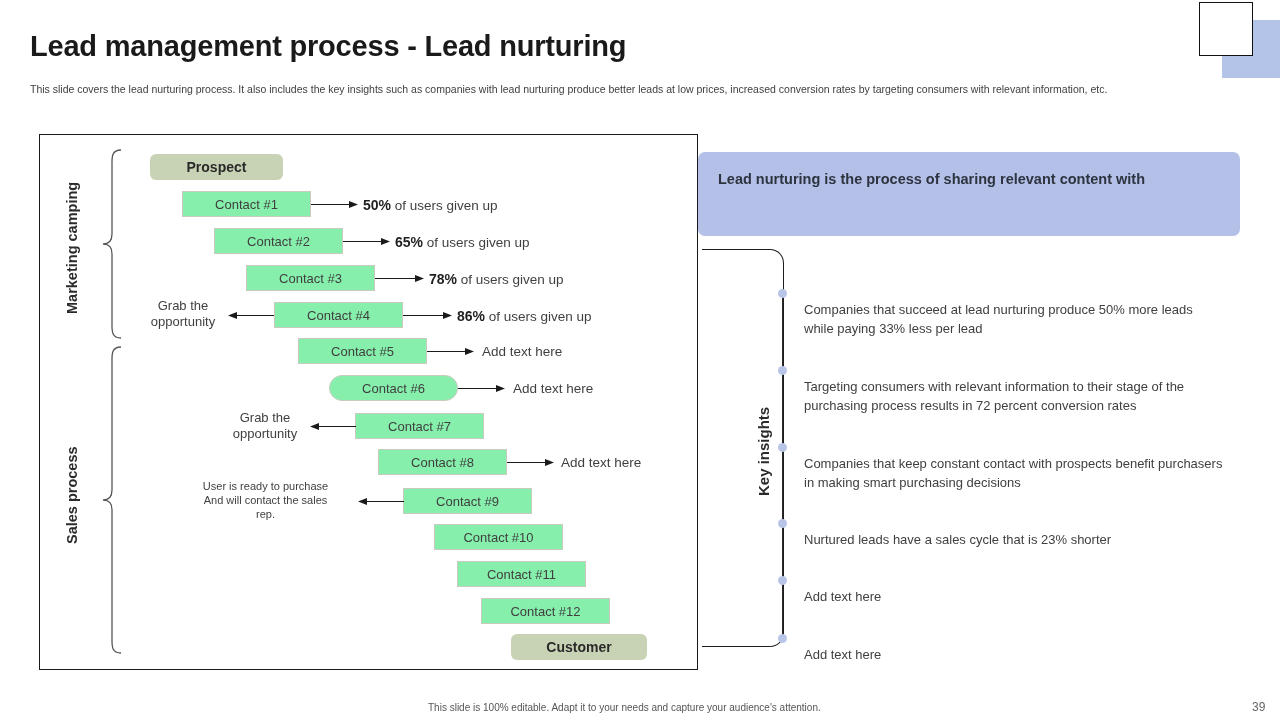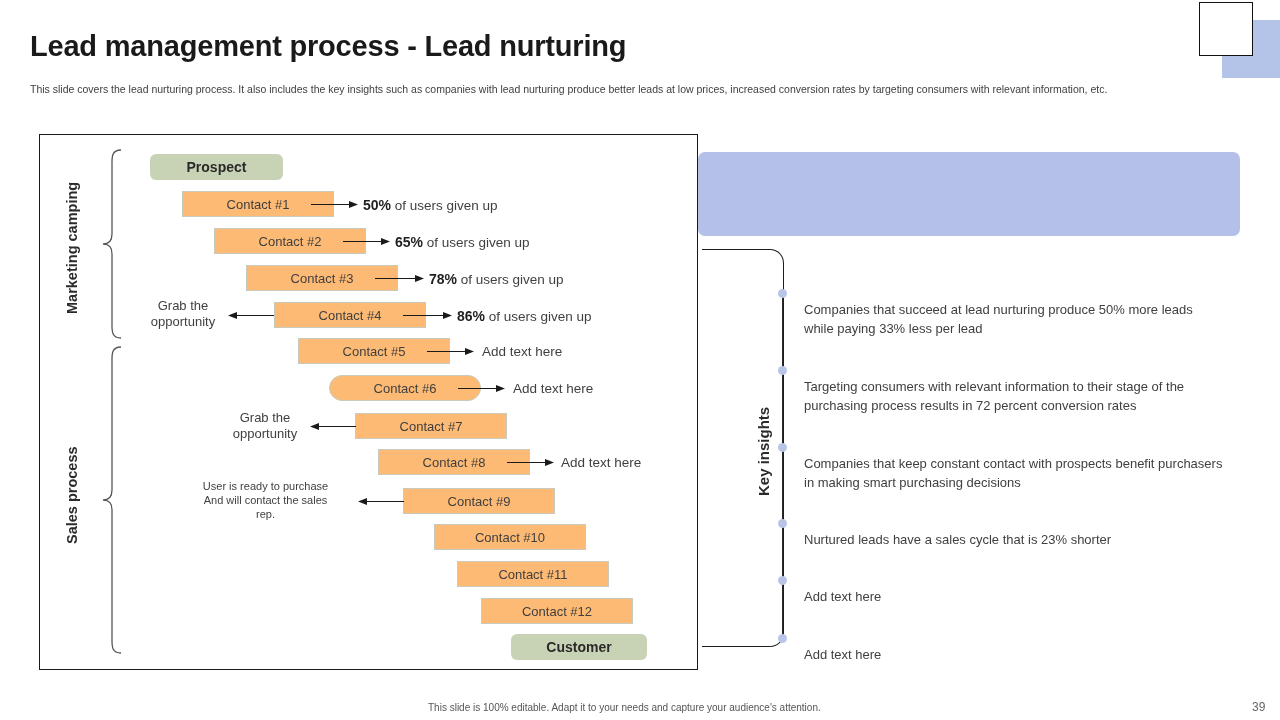--- a/index.html
+++ b/index.html
@@ -39,22 +39,22 @@
     font-weight:bold;font-size:14.5px;color:#2b2b2b;
     text-align:center;white-space:nowrap;
   }
   .vlabel-marketing{left:64px;top:160px;height:175px;}
   .vlabel-sales{left:64px;top:425px;height:140px;}
   
   .brace{position:absolute;color:#555;font-weight:300;line-height:1;}
   .brace svg{display:block;}
   
   .cbox{
-    position:absolute;height:26px;width:152px;
-    border:1px solid #c9cbbf;background:#fdba74;
+    position:absolute;height:26px;width:129px;
+    border:1px solid #c9cbbf;background:#86efac;
     display:flex;align-items:center;justify-content:center;
     font-size:13px;color:#3f3f3f;box-sizing:border-box;
   }
   .pill{
     position:absolute;height:26px;width:129px;border-radius:6px;
     background:#c8d3b6;
     display:flex;align-items:center;justify-content:center;
     font-size:14px;font-weight:bold;color:#2a2a2a;box-sizing:border-box;
   }
   
@@ -237,20 +237,21 @@
   <div>Grab the</div>
   <div>opportunity</div>
 </div>
 <div class="llabel-sm" style="left:188px;top:479px;width:155px;">
   <div>User is ready to purchase</div>
   <div>And will contact the sales</div>
   <div>rep.</div>
 </div>
 
 <div class="banner">
+  <div>Lead nurturing is the process of sharing relevant content with</div>
 </div>
 
 <div class="insights-bracket"></div>
 <div class="vlabel vlabel-insights">Key insights</div>
 <div class="timeline"></div>
 
 <div class="dot" style="left:778px;top:289px;"></div>
 <div class="dot" style="left:778px;top:366px;"></div>
 <div class="dot" style="left:778px;top:443px;"></div>
 <div class="dot" style="left:778px;top:519px;"></div>

